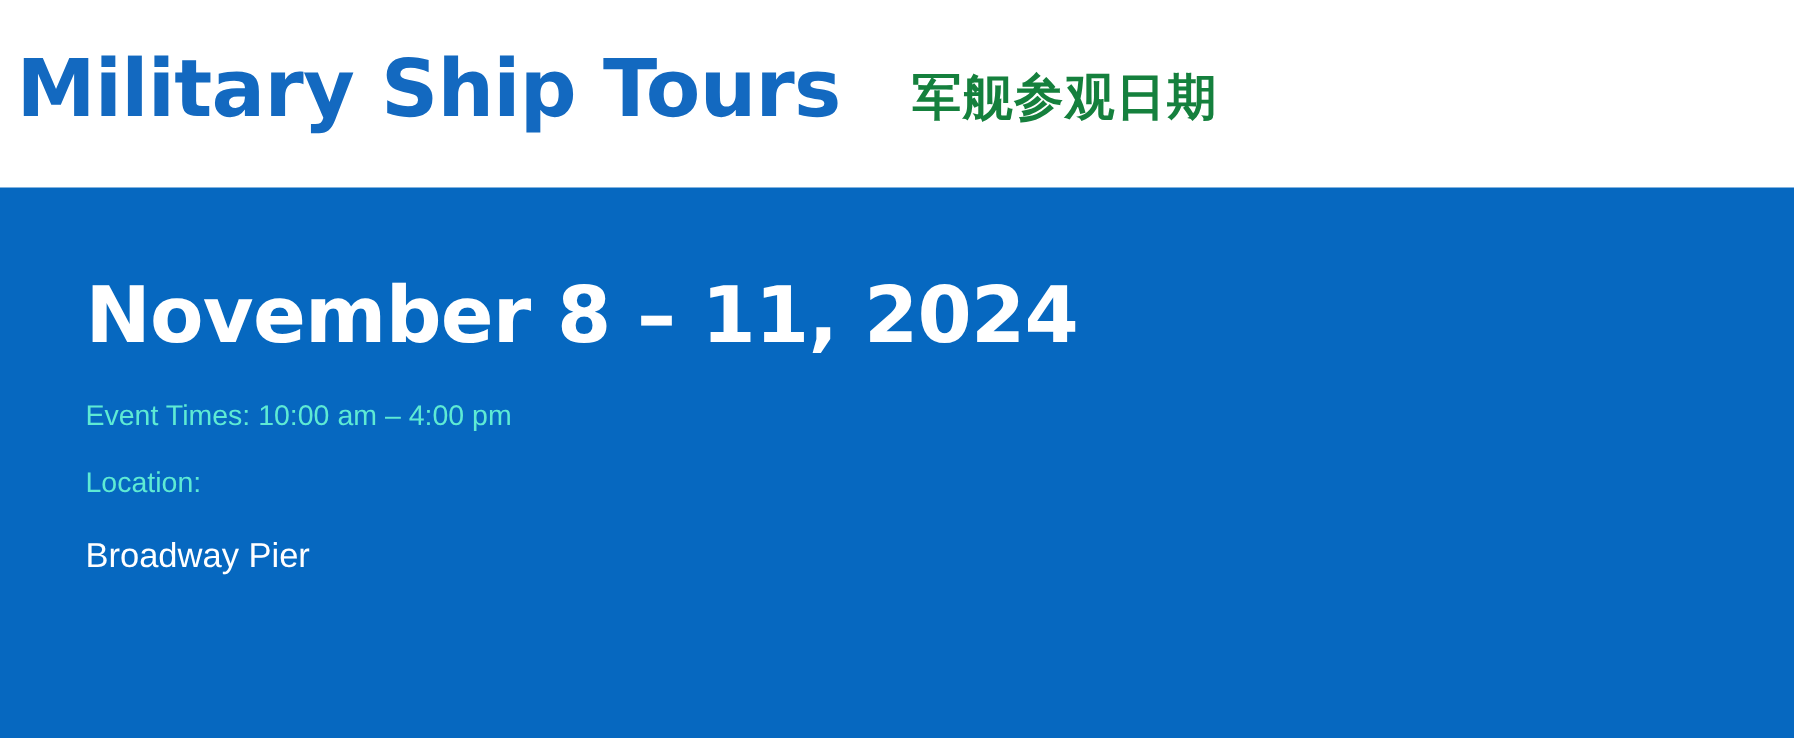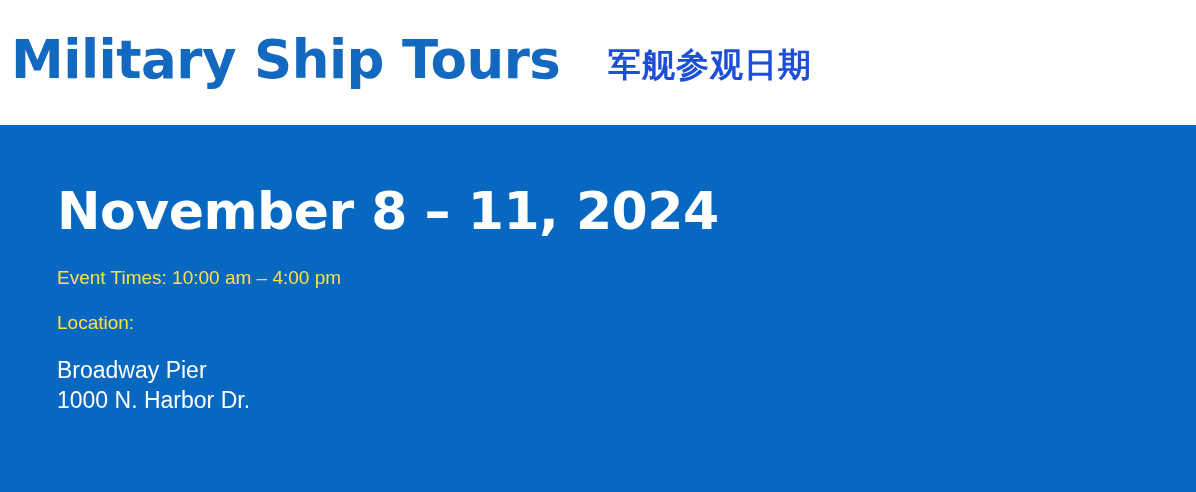--- a/index.html
+++ b/index.html
@@ -40,21 +40,21 @@
   }
 
   .brand-subtitle-cn {
     position: absolute;
     left: 608px;
     top: 44px;
     font-family: "DejaVu Sans", "Liberation Sans", sans-serif;
     font-size: 33px;
     font-weight: 700;
     letter-spacing: 1px;
-    color: #1d4ed8;
+    color: #15803d;
     line-height: 42px;
     white-space: nowrap;
   }
 
   
   .detail-band {
     position: absolute;
     left: 0;
     top: 125px;
     width: 1196px;
@@ -76,21 +76,21 @@
     line-height: 66px;
     white-space: nowrap;
   }
 
   .info-line {
     position: absolute;
     left: 57px;
     font-family: "Liberation Sans", "DejaVu Sans", sans-serif;
     font-size: 19px;
     font-weight: 400;
-    color: #fde047;
+    color: #5eead4;
     line-height: 26px;
     white-space: nowrap;
   }
 
   .info-line.event-times  { top: 140px; }
   .info-line.location-lbl { top: 185px; }
 
   .address-block {
     position: absolute;
     left: 57px;
@@ -121,16 +121,15 @@
 <div class="detail-band">
 
   <div class="date-heading">November 8 – 11, 2024</div>
 
   <div class="info-line event-times">Event Times:  10:00 am – 4:00 pm</div>
 
   <div class="info-line location-lbl">Location:</div>
 
   <div class="address-block">
     <div class="address-line">Broadway Pier</div>
-    <div class="address-line">1000 N. Harbor Dr.</div>
   </div>
 
 </div>
 
 </body></html>

